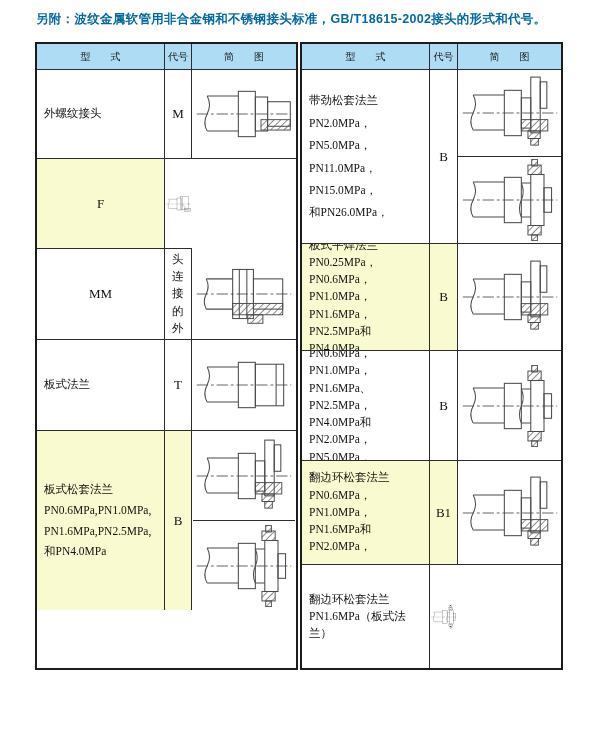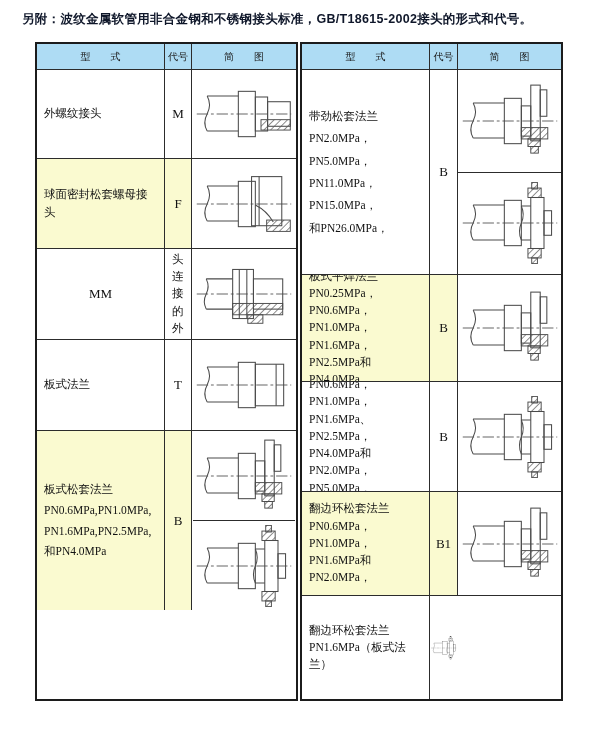--- a/index.html
+++ b/index.html
@@ -1,23 +1,23 @@
 <!DOCTYPE html>
 <html><head>
 <meta charset="utf-8">
 <style>
   html,body { margin:0; padding:0; }
   body {
     width:600px; height:740px; background:#ffffff; position:relative;
     font-family:"Liberation Serif","DejaVu Serif",serif; color:#111;
   }
   .caption {
-    position:absolute; left:22px; top:11px; width:540px;
+    position:absolute; left:36px; top:11px; width:540px;
     font-family:"Liberation Sans","DejaVu Sans",sans-serif;
-    font-weight:bold; font-size:12.5px; letter-spacing:0.3px; color:#0f172a;
+    font-weight:bold; font-size:12.5px; letter-spacing:0.3px; color:#0369a1;
   }
   .tbl { position:absolute; left:35px; top:42px; display:flex; }
   .half { border:2px solid #1c1c1c; background:#fff; }
   .half + .half { margin-left:2px; }
   .row { display:grid; }
   .half-left  .row { grid-template-columns:128px 27px 104px; }
   .half-right .row { grid-template-columns:128px 28px 103px; }
   .cell {
     border-right:1px solid #2c2c2c; border-bottom:1px solid #2c2c2c;
     box-sizing:border-box; display:flex; align-items:center; overflow:hidden;
@@ -70,23 +70,20 @@
             <path d="M15,24 H48 M15,61 H48" stroke="#4a4a4a" stroke-width="1.1" fill="none"></path>
             <rect x="48" y="19" width="18" height="48" stroke="#4a4a4a" stroke-width="1.1" fill="none"></rect>
             <rect x="66" y="25" width="13" height="36" stroke="#4a4a4a" stroke-width="1.1" fill="none"></rect>
             <rect x="79" y="30" width="24" height="26" stroke="#4a4a4a" stroke-width="1.1" fill="none"></rect>
             <rect x="72" y="49" width="31" height="11" class="h"></rect>
             <path d="M4,43 H104" stroke="#4a4a4a" stroke-width="0.9" fill="none" stroke-dasharray="12 3 3 3"></path>
           </svg>
         </div>
     </div>
     <div class="row yellow" style="height:90px">
-      <div class="cell type">
-          <div class="type-text">球面密封松套螺母接头</div>
-        </div>
       <div class="cell code">F</div>
       <div class="cell sketch">
           <svg width="102" height="82" viewBox="0 0 108 86">
             <path d="M15,24 q5,9 0,19 q-5,9 0,18" stroke="#4a4a4a" stroke-width="1.1" fill="none"></path>
             <path d="M15,24 H48 M15,61 H48" stroke="#4a4a4a" stroke-width="1.1" fill="none"></path>
             <rect x="48" y="19" width="18" height="48" stroke="#4a4a4a" stroke-width="1.1" fill="none"></rect>
             <rect x="62" y="14" width="32" height="52" stroke="#4a4a4a" stroke-width="1.1" fill="none"></rect>
             <path d="M70,14 V66" stroke="#4a4a4a" stroke-width="1.1" fill="none"></path>
             <path d="M66,44 Q78,50 85,62" stroke="#4a4a4a" stroke-width="1.1" fill="none"></path>
             <rect x="78" y="60" width="25" height="12" class="h"></rect>
@@ -171,21 +168,21 @@
       </div>
     </div>
   </div>
 
   <div class="half half-right">
     <div class="row" style="height:26px">
       <div class="cell hdr">型　　式</div>
       <div class="cell hdr">代号</div>
       <div class="cell hdr">简　　图</div>
     </div>
-    <div class="row airy" style="height:205px">
+    <div class="row airy" style="height:174px">
       <div class="cell type">
           <div class="type-text">带劲松套法兰
 PN2.0MPa，PN5.0MPa，
 PN11.0MPa，PN15.0MPa，
 和PN26.0MPa，</div>
         </div>
       <div class="cell code">B</div>
       <div class="cell sketch split">
         <div class="sub">
             <svg width="102" height="82" viewBox="0 0 108 86">

